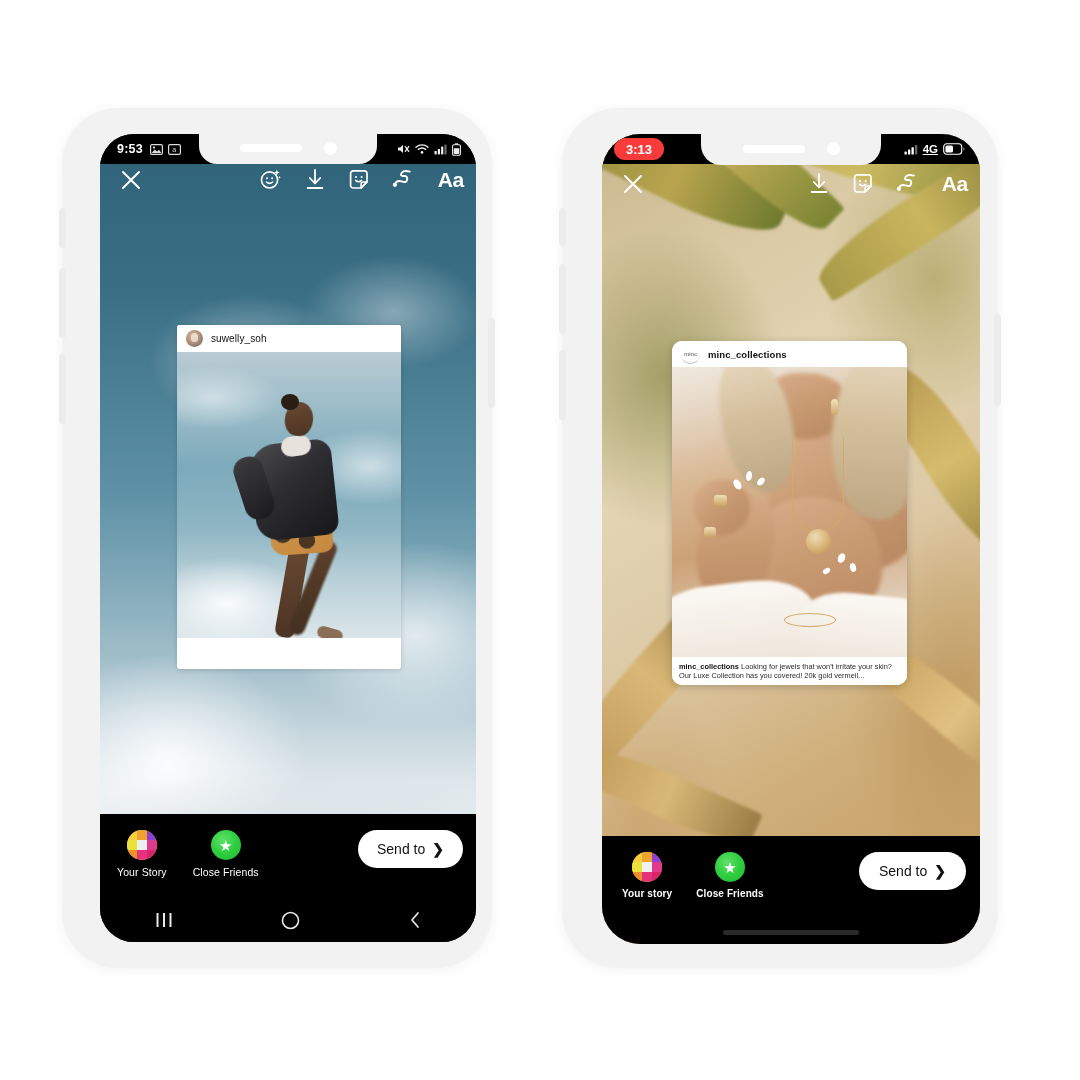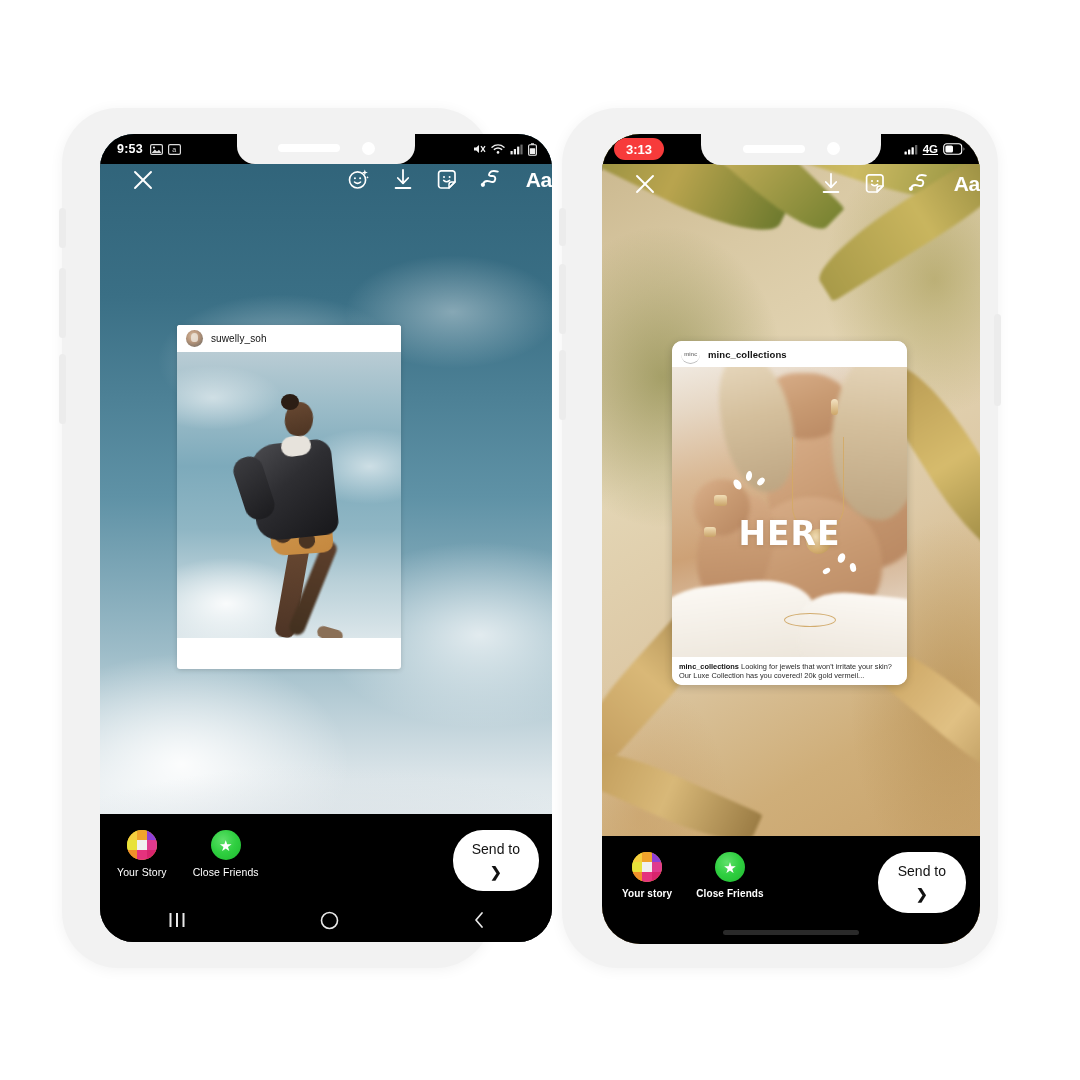--- a/index.html
+++ b/index.html
@@ -28,21 +28,21 @@
   }
   .sb-left  { left: -3px; width: 7px; }
   .sb-right { right: -3px; width: 7px; }
 
   
   .screen {
     position: absolute;
     overflow: hidden;
     background: #000;
   }
-  .screen-a { left: 38px; top: 26px; width: 452px; height: 808px; border-radius: 34px; }
+  .screen-a { left: 38px; top: 26px; width: 376px; height: 808px; border-radius: 34px; }
   .screen-b { left: 40px; top: 26px; width: 378px; height: 810px; border-radius: 38px; }
 
   
   .statusbar {
     position: absolute; left: 0; top: 0; width: 100%;
     height: 30px;
     color: #fff;
     display: flex; align-items: center;
     z-index: 40;
     background: #000;
@@ -99,21 +99,21 @@
       linear-gradient(150deg, #c9b68c 0%, #d9c9a4 18%, #e3d5b4 36%, #ddc9a6 54%, #cfae79 74%, #c49c63 100%);
   }
   .frond {
     position: absolute;
     border-radius: 50% 4% 50% 4%;
     filter: blur(1.4px);
   }
 
   
   .toolbar {
-    position: absolute; left: 16px; width: 100%;
+    position: absolute; left: 4px; width: 100%;
     display: flex; align-items: center;
     z-index: 30;
     color: #fff;
   }
   .tb-a { top: 34px; padding: 0 16px 0 16px; }
   .tb-b { top: 38px; padding: 0 16px 0 16px; }
   .tb-icons { margin-left: auto; display: flex; align-items: center; }
   .tb-a .tb-icons { gap: 22px; }
   .tb-b .tb-icons { gap: 22px; }
   .ticon { display: block; }
@@ -273,21 +273,20 @@
     background: radial-gradient(circle at 40% 34%, #5fe06a 0%, #2fcf40 48%, #1fb82f 100%);
     display: flex; align-items: center; justify-content: center;
     color: #fff; font-size: 15px; line-height: 1;
   }
   .sendto {
     margin-left: auto;
     background: #fff; color: #111;
     border-radius: 30px;
     display: flex; align-items: center; gap: 7px;
     font-weight: 400;
-    flex-direction: column;
   }
   .sb-a .sendto { padding: 11px 19px; font-size: 14px; margin-right: 13px; }
   .sb-b .sendto { padding: 11px 20px; font-size: 14px; margin-right: 14px; }
   .chev { font-weight: 700; font-size: 14px; }
 
   
   .navbar-android {
     position: absolute; bottom: 0; left: 0; width: 100%;
     height: 44px; background: #000;
     display: flex; align-items: center; justify-content: space-around;
@@ -572,21 +571,20 @@
                       background:radial-gradient(circle at 38% 32%, #f0dcb4, #d4ae70 60%, #b38c50 100%);"></div>
           <div style="position:absolute; left:112px; top:246px; width:52px; height:14px; border-radius:50%;
                       border:1.4px solid rgba(206,164,96,0.9);"></div>
           <div style="position:absolute; left:42px; top:128px; width:13px; height:11px; border-radius:3px;
                       background:linear-gradient(#f1ddb6,#c9a368);"></div>
           <div style="position:absolute; left:32px; top:160px; width:12px; height:10px; border-radius:3px;
                       background:linear-gradient(#f1ddb6,#c9a368);"></div>
           <div style="position:absolute; left:159px; top:32px; width:7px; height:16px; border-radius:4px;
                       background:linear-gradient(#f3e2c2,#cda668);"></div>
 
-          <div class="tap-here" style="top:152px;">HERE</div>
           <span class="sparkle" style="left:62px; top:112px; width:7px; height:11px; transform:rotate(-30deg);"></span>
           <span class="sparkle" style="left:74px; top:104px; width:6px; height:10px; transform:rotate(10deg);"></span>
           <span class="sparkle" style="left:86px; top:110px; width:6px; height:9px; transform:rotate(42deg);"></span>
           <span class="sparkle" style="left:166px; top:186px; width:7px; height:10px; transform:rotate(24deg);"></span>
           <span class="sparkle" style="left:178px; top:196px; width:6px; height:9px; transform:rotate(-14deg);"></span>
           <span class="sparkle" style="left:152px; top:200px; width:5px; height:8px; transform:rotate(60deg);"></span>
         </div>
         <div class="card-foot">
           <span class="cap-wrap">
             <span class="cap-user">minc_collections</span>

